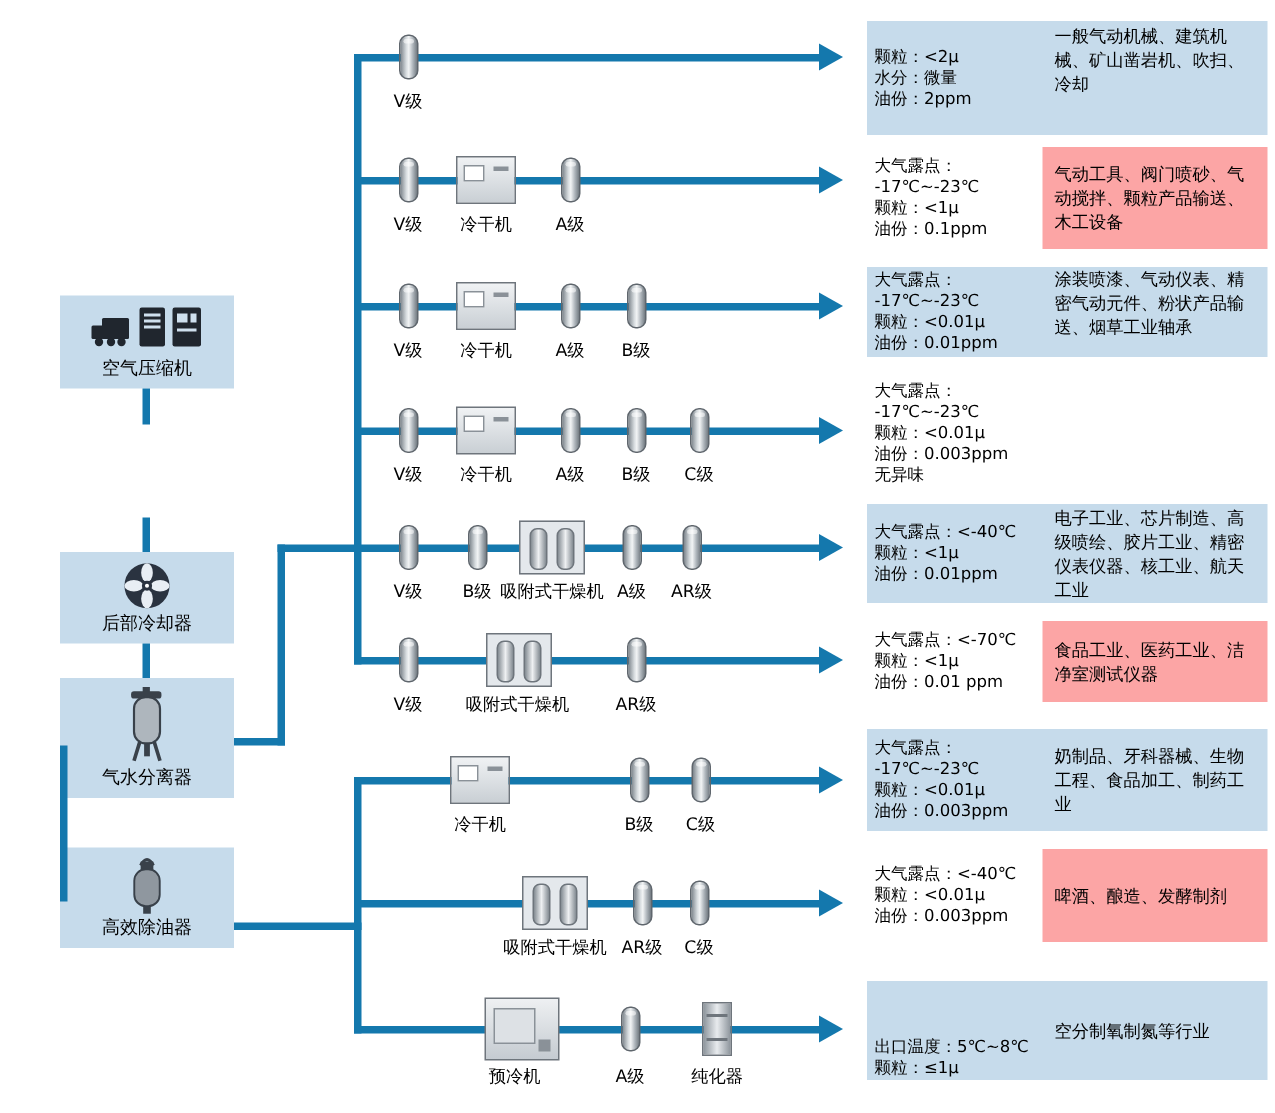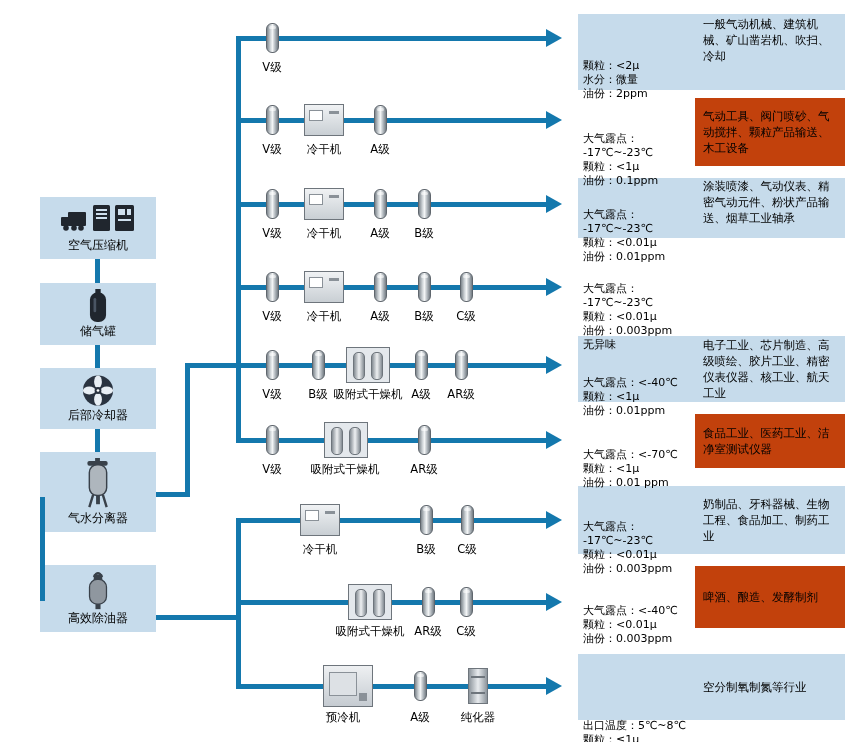--- a/index.html
+++ b/index.html
@@ -4,24 +4,24 @@
 <style>
   html,body{margin:0;padding:0;background:#fff;}
   #diagram{position:relative;width:850px;height:742px;background:#fff;overflow:hidden;
            font-family:"DejaVu Sans","Liberation Sans",sans-serif;color:#000;}
   .h-line,.v-line{position:absolute;background:#1478ad;z-index:2;}
   .h-line{height:5px;}
   .v-line{width:5px;}
   .arrow{position:absolute;width:0;height:0;border-top:9px solid transparent;
          border-bottom:9px solid transparent;border-left:16px solid #1478ad;z-index:2;}
   .panel{position:absolute;background:#c6dbeb;z-index:1;}
-  .specs{position:absolute;z-index:4;font-size:11px;line-height:14px;white-space:nowrap;margin-top:28px;}
+  .specs{position:absolute;z-index:4;font-size:11px;line-height:14px;white-space:nowrap;}
   .app{position:absolute;z-index:4;display:flex;align-items:center;font-size:11.5px;
        line-height:16px;padding:0 8px;box-sizing:border-box;}
-  .app.panelbg{background:#c2410c;z-index:1;}
+  .app.panelbg{background:#fca5a5;z-index:1;}
   .comp-label{position:absolute;width:90px;text-align:center;font-size:11.5px;z-index:4;white-space:nowrap;}
   .filter{position:absolute;width:13px;height:30px;border-radius:6px;box-sizing:border-box;z-index:3;
           background:linear-gradient(90deg,#7e868d 0%,#d7dcdf 35%,#f2f4f5 50%,#aeb5bb 75%,#747c83 100%);
           border:1px solid #5f666d;}
   .filter::before{content:"";position:absolute;left:2px;right:2px;top:2px;height:3px;border-radius:2px;
           background:rgba(255,255,255,.55);}
   .dryer{position:absolute;width:40px;height:32px;box-sizing:border-box;z-index:3;
          background:linear-gradient(180deg,#f0f2f4,#c9cfd4);border:1px solid #6e757c;}
   .dryer::before{content:"";position:absolute;left:4px;top:5px;width:12px;height:9px;background:#fff;border:1px solid #8a9198;}
   .dryer::after{content:"";position:absolute;right:4px;top:6px;width:10px;height:3px;background:#8a9198;}
@@ -64,28 +64,20 @@
         <rect x="58" y="6" width="7" height="6"></rect>
           <rect x="67" y="6" width="4" height="6"></rect>
         <rect x="58" y="16" width="13" height="2"></rect>
       </g>
     </svg>
     <div class="lbl">空气压缩机</div>
   </div>
 
   <div class="v-line" style="left:95px;top:259px;height:24px"></div>
 
-  <div class="equip" style="left:40px;top:283px;width:116px;height:62px">
-    <svg width="26" height="38" viewBox="0 0 26 38">
-      <rect x="10" y="0" width="6" height="6" fill="#20262e"></rect>
-      <rect x="4" y="4" width="18" height="33" rx="8" fill="#20262e"></rect>
-      <rect x="8" y="10" width="3" height="16" rx="1.5" fill="#4a5563"></rect>
-    </svg>
-    <div class="lbl">储气罐</div>
-  </div>
 
   <div class="v-line" style="left:95px;top:345px;height:23px"></div>
 
   <div class="equip" style="left:40px;top:368px;width:116px;height:61px">
     <svg width="34" height="34" viewBox="0 0 34 34">
       <circle cx="17" cy="17" r="15.5" fill="#2a3340"></circle>
       <g fill="#e8eef4">
         <ellipse cx="17" cy="8" rx="4" ry="6.5"></ellipse>
           <ellipse cx="26" cy="17" rx="6.5" ry="4"></ellipse>
         <ellipse cx="17" cy="26" rx="4" ry="6.5"></ellipse>

